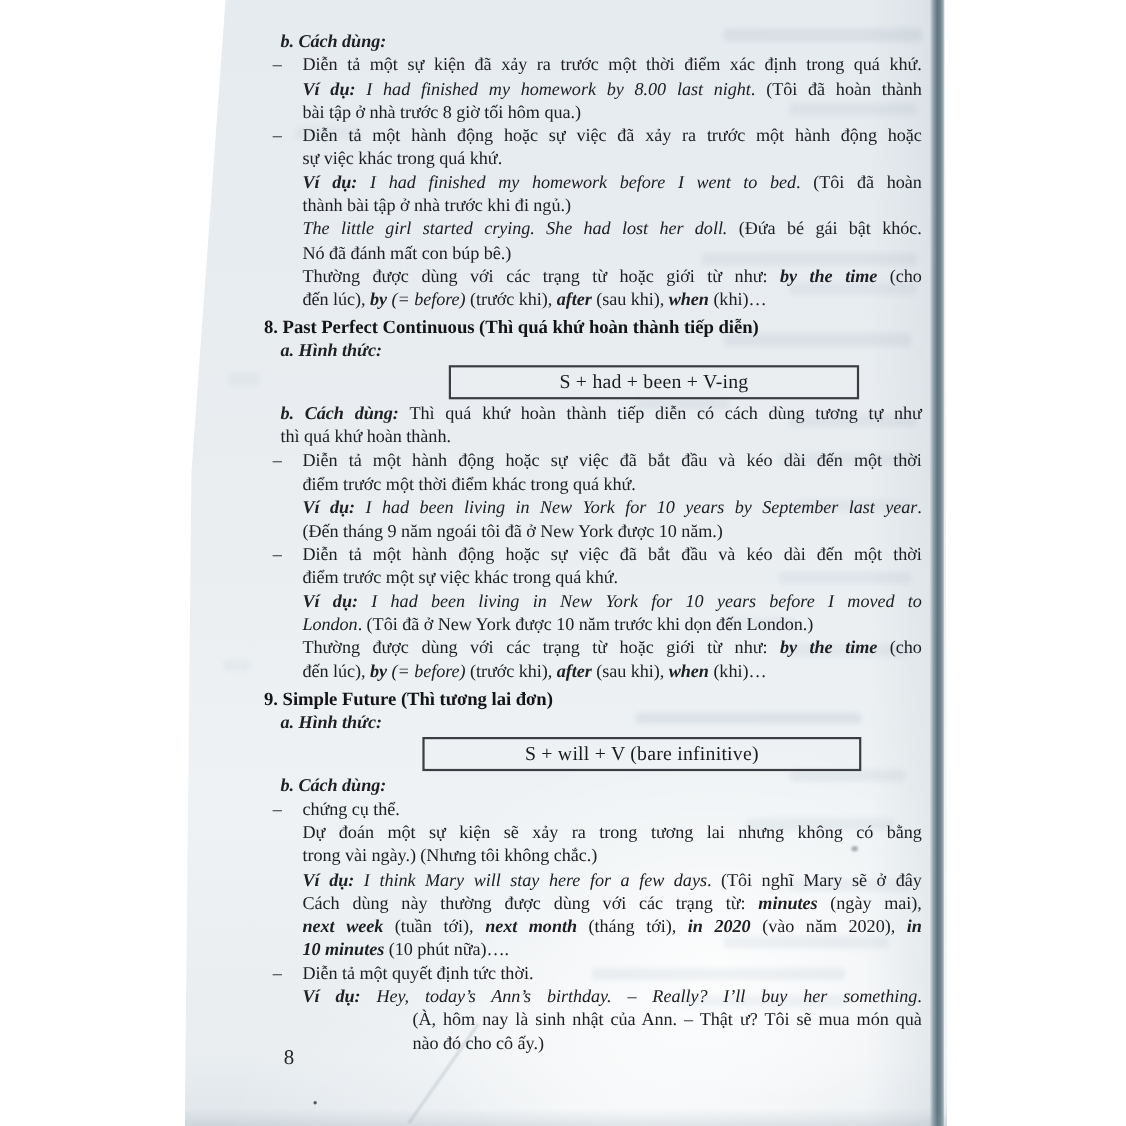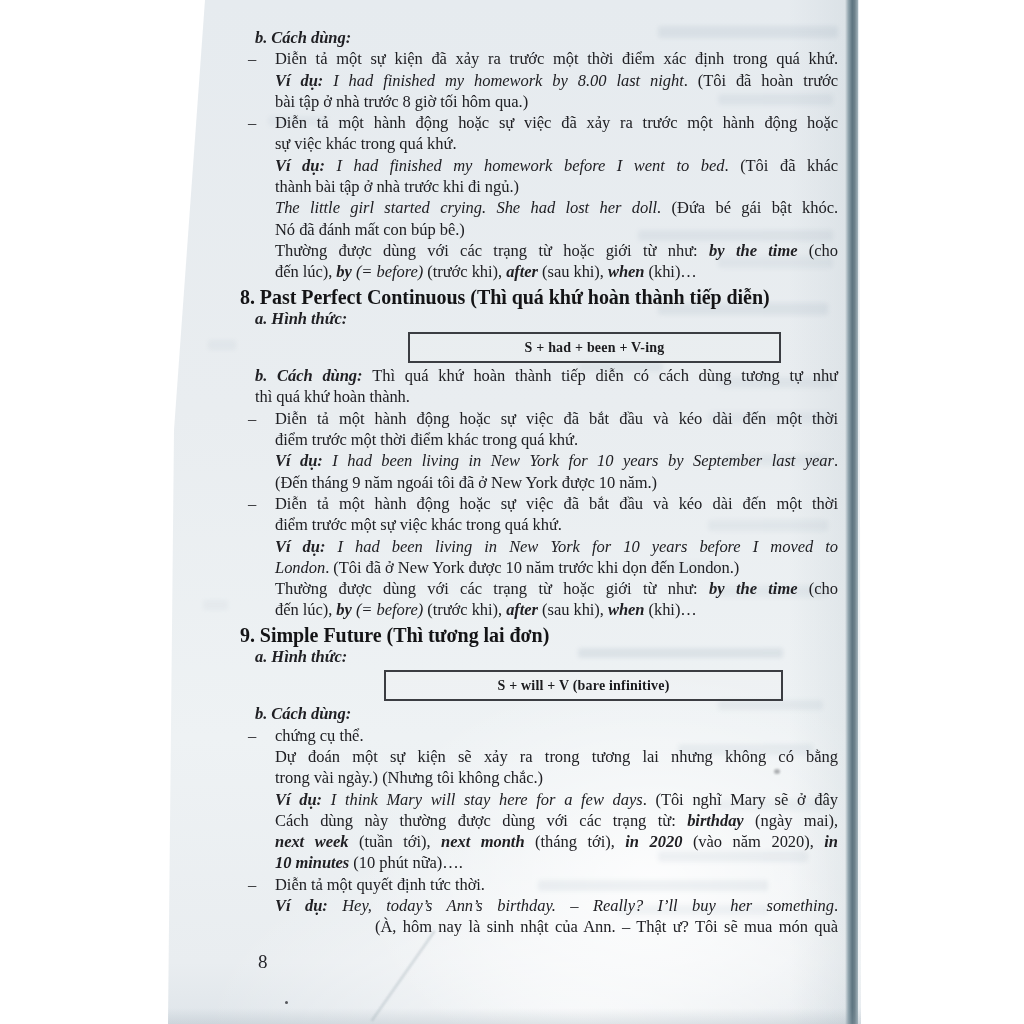--- a/index.html
+++ b/index.html
@@ -24,32 +24,32 @@
   
   .text-col{position:absolute;left:257px;top:27px;width:563px;
         font-size:16.5px;line-height:21.3px;color:#202024;letter-spacing:-.05px;}
   .line{text-align:justify;}
   .line.j{text-align-last:justify;}
   .line.nj{text-align:left;}
   .blk{position:relative;}
   .blk.label,.blk.heading{white-space:nowrap;}
   .blk.label{margin-left:-20px;}
   .blk.labelpara{margin-left:-20px;width:583px;}
-  .blk.heading{margin-left:-35px;margin-top:4px;font-size:20px;color:#141416;}
+  .blk.heading{margin-left:-35px;margin-top:4px;font-size:17px;color:#141416;}
   .blk.indent{margin-left:100px;width:463px;}
   .dash{position:absolute;left:-27px;top:0;}
   .s-r{font-style:normal;font-weight:400;}
   .s-i{font-style:italic;}
   .s-b{font-weight:700;}
   .s-bi{font-weight:700;font-style:italic;}
   
   .fbox-wrap{position:relative;height:36px;}
   .fbox{position:absolute;top:3px;height:27px;border:2px solid #3b3d42;
         display:flex;align-items:center;justify-content:center;
-        font-weight:700;font-size:14px;color:#1b1b1e;letter-spacing:.2px;
+        font-weight:400;font-size:18px;color:#1b1b1e;letter-spacing:.2px;
         background:rgba(255,255,255,.06);}
   .fbox.box1{left:133px;width:369px;}
   .fbox.box2{left:109px;width:395px;}
   
   .pagenum{position:absolute;left:240px;top:951px;font-size:19px;color:#26262b;}
   
   .smudge{position:absolute;background:#7e93a6;border-radius:3px;filter:blur(2.2px);pointer-events:none;}
   .speck{position:absolute;background:#55575c;border-radius:50%;pointer-events:none;}
   .scratch{position:absolute;width:110px;height:1.5px;background:rgba(130,145,158,.35);
         filter:blur(.8px);transform:rotate(-55deg);pointer-events:none;}
@@ -90,30 +90,30 @@
 
     <div class="text-col" id="text-col">
         <div class="blk label">
           <div class="line nj"><span class="s-bi">b. Cách dùng:</span></div>
         </div>
         <div class="blk bullet">
           <span class="dash">–</span>
           <div class="line j"><span class="s-r">Diễn tả một sự kiện đã xảy ra trước một thời điểm xác định trong quá khứ.</span></div>
         </div>
         <div class="blk para">
-          <div class="line j"><span class="s-bi">Ví dụ: </span><span class="s-i">I had finished my homework by 8.00 last night</span><span class="s-r">. (Tôi đã hoàn trước</span></div>
+          <div class="line j"><span class="s-bi">Ví dụ: </span><span class="s-i">I had finished my homework by 8.00 last night</span><span class="s-r">. (Tôi đã hoàn thành</span></div>
           <div class="line nj"><span class="s-r">bài tập ở nhà trước 8 giờ tối hôm qua.)</span></div>
         </div>
         <div class="blk bullet">
           <span class="dash">–</span>
           <div class="line j"><span class="s-r">Diễn tả một hành động hoặc sự việc đã xảy ra trước một hành động hoặc</span></div>
           <div class="line nj"><span class="s-r">sự việc khác trong quá khứ.</span></div>
         </div>
         <div class="blk para">
-          <div class="line j"><span class="s-bi">Ví dụ: </span><span class="s-i">I had finished my homework before I went to bed</span><span class="s-r">. (Tôi đã khác</span></div>
+          <div class="line j"><span class="s-bi">Ví dụ: </span><span class="s-i">I had finished my homework before I went to bed</span><span class="s-r">. (Tôi đã hoàn</span></div>
           <div class="line nj"><span class="s-r">thành bài tập ở nhà trước khi đi ngủ.)</span></div>
         </div>
         <div class="blk para">
           <div class="line j"><span class="s-i">The little girl started crying. She had lost her doll.</span><span class="s-r"> (Đứa bé gái bật khóc.</span></div>
           <div class="line nj"><span class="s-r">Nó đã đánh mất con búp bê.)</span></div>
         </div>
         <div class="blk para">
           <div class="line j"><span class="s-r">Thường được dùng với các trạng từ hoặc giới từ như: </span><span class="s-bi">by the time</span><span class="s-r"> (cho</span></div>
           <div class="line nj"><span class="s-r">đến lúc), </span><span class="s-bi">by</span><span class="s-i"> (= before)</span><span class="s-r"> (trước khi), </span><span class="s-bi">after</span><span class="s-r"> (sau khi), </span><span class="s-bi">when</span><span class="s-r"> (khi)…</span></div>
         </div>
@@ -167,33 +167,34 @@
         <div class="blk bullet">
           <span class="dash">–</span>
           <div class="line nj"><span class="s-r">chứng cụ thể.</span></div>
           <div class="line j"><span class="s-r">Dự đoán một sự kiện sẽ xảy ra trong tương lai nhưng không có bằng</span></div>
         </div>
         <div class="blk para">
           <div class="line nj"><span class="s-r">trong vài ngày.) (Nhưng tôi không chắc.)</span></div>
           <div class="line j"><span class="s-bi">Ví dụ: </span><span class="s-i">I think Mary will stay here for a few days</span><span class="s-r">. (Tôi nghĩ Mary sẽ ở đây</span></div>
         </div>
         <div class="blk para">
-          <div class="line j"><span class="s-r">Cách dùng này thường được dùng với các trạng từ: </span><span class="s-bi">birthday</span><span class="s-r"> (ngày mai),</span></div>
+          <div class="line j"><span class="s-r">Cách dùng này thường được dùng với các trạng từ: </span><span class="s-bi">minutes</span><span class="s-r"> (ngày mai),</span></div>
           <div class="line j"><span class="s-bi">next week</span><span class="s-r"> (tuần tới), </span><span class="s-bi">next month</span><span class="s-r"> (tháng tới), </span><span class="s-bi">in 2020</span><span class="s-r"> (vào năm 2020), </span><span class="s-bi">in</span></div>
           <div class="line nj"><span class="s-bi">10 minutes</span><span class="s-r"> (10 phút nữa)….</span></div>
         </div>
         <div class="blk bullet">
           <span class="dash">–</span>
           <div class="line nj"><span class="s-r">Diễn tả một quyết định tức thời.</span></div>
         </div>
         <div class="blk para">
           <div class="line j"><span class="s-bi">Ví dụ: </span><span class="s-i">Hey, today’s Ann’s birthday. – Really? I’ll buy her something</span><span class="s-r">.</span></div>
         </div>
         <div class="blk indent">
           <div class="line j"><span class="s-r">(À, hôm nay là sinh nhật của Ann. – Thật ư? Tôi sẽ mua món quà</span></div>
+          <div class="line nj"><span class="s-r">nào đó cho cô ấy.)</span></div>
         </div>
       </div>
 
     <div class="pagenum">8</div>
 
     <div class="scratch" style="left:330px;top:975px;"></div>
     <div class="speck" style="left:267px;top:1001px;width:3px;height:3px;"></div>
     <div class="speck" style="left:756px;top:769px;width:6px;height:5px;opacity:.45;filter:blur(1px);"></div>
   </div>
 </div>

